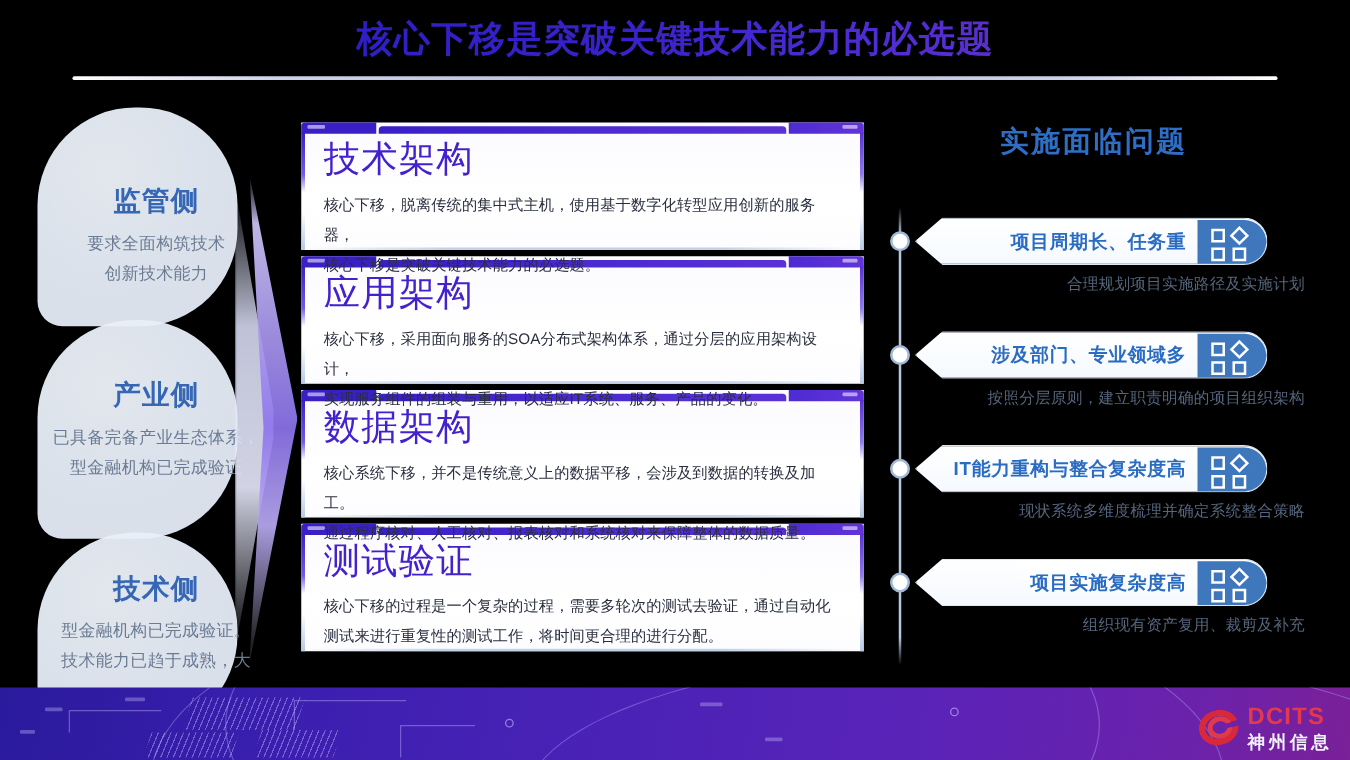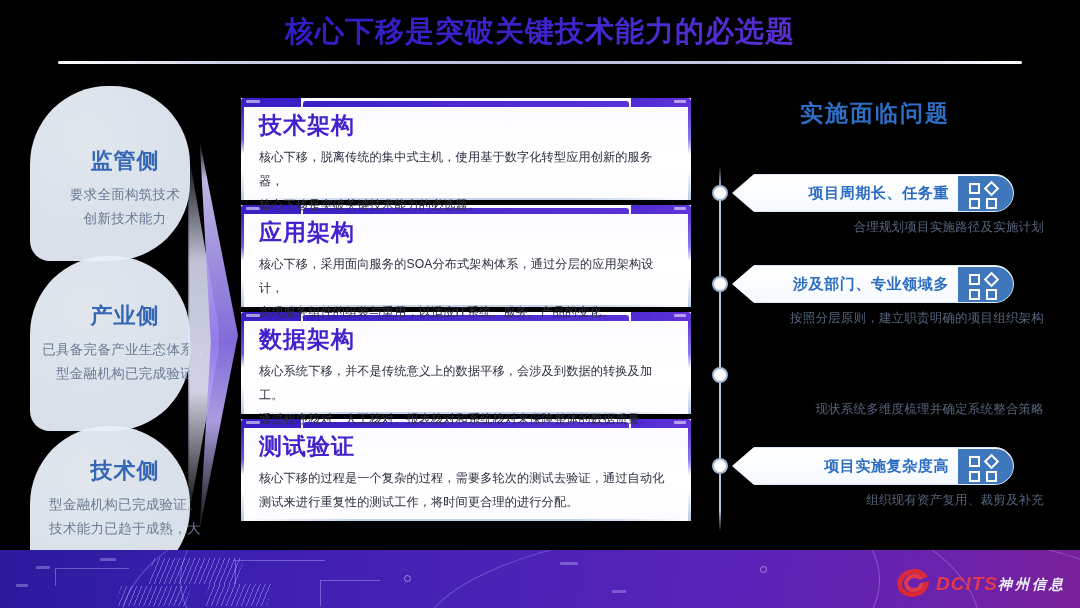--- a/index.html
+++ b/index.html
@@ -123,21 +123,21 @@
   .card .frame-br {
     position:absolute; right:0; bottom:0; width:3px; height:30px;
     background:linear-gradient(0deg,#b7c9e6 0%,rgba(200,212,235,0) 100%);
   }
   .card .frame-bot {
     position:absolute; left:2px; right:2px; bottom:0; height:2px;
     background:linear-gradient(90deg,rgba(183,201,230,0) 0%,#c3d2e9 25%,#c3d2e9 75%,rgba(183,201,230,0) 100%);
   }
   .card-title {
     position:relative; z-index:2;
-    font-size:23px; font-weight:bold; color:#4322cd; letter-spacing:1px;
+    font-size:29px; font-weight:normal; color:#4322cd; letter-spacing:1px;
     line-height:1.15; margin-bottom:8px;
   }
   .card-body {
     position:relative; z-index:2;
     font-size:12.2px; color:#2a2f3e; line-height:1.95; letter-spacing:.1px;
   }
 
   
   .right-col { position:absolute; left:700px; top:98px; width:350px; height:440px; }
   .right-title {
@@ -230,21 +230,21 @@
     border:5px solid #d8293a; border-radius:50%;
     clip-path:polygon(0% 0%, 100% 0%, 100% 42%, 38% 42%, 38% 58%, 100% 58%, 100% 100%, 0% 100%);
     transform:rotate(-14deg);
   }
   .logo-mark .sw2 {
     position:absolute; left:10px; top:8px; width:20px; height:18px;
     border:4px solid #e0394a; border-radius:50%;
     clip-path:polygon(0% 0%, 100% 0%, 100% 40%, 30% 40%, 30% 60%, 100% 60%, 100% 100%, 0% 100%);
     transform:rotate(-14deg);
   }
-  .logo-text { display:flex; flex-direction:row; line-height:1;font-style:italic; }
+  .logo-text { display:flex; flex-direction:column; line-height:1; }
   .logo-en {
     font-size:19px; font-weight:bold; color:#e23a4b; letter-spacing:1px;
     font-family:"Liberation Sans", sans-serif;
   }
   .logo-cn { font-size:14px; font-weight:bold; color:#f2f2fa; letter-spacing:3px; margin-top:3px; }
 </style>
 </head>
 <body>
 
 <div class="slide">
@@ -376,20 +376,29 @@
             <i class="dia"></i>
             <i class="sq bl"></i>
             <i class="sq br"></i>
         </span>
       </div>
       <div class="tl-desc">按照分层原则，建立职责明确的项目组织架构</div>
     </div>
 
     <div class="tl-item">
       <div class="tl-node"></div>
+      <div class="pill">
+        <span class="pill-label">IT能力重构与整合复杂度高</span>
+        <span class="pill-icon">
+          <i class="sq tl"></i>
+            <i class="dia"></i>
+            <i class="sq bl"></i>
+            <i class="sq br"></i>
+        </span>
+      </div>
       <div class="tl-desc">现状系统多维度梳理并确定系统整合策略</div>
     </div>
 
     <div class="tl-item">
       <div class="tl-node"></div>
       <div class="pill">
         <span class="pill-label">项目实施复杂度高</span>
         <span class="pill-icon">
           <i class="sq tl"></i>
             <i class="dia"></i>

